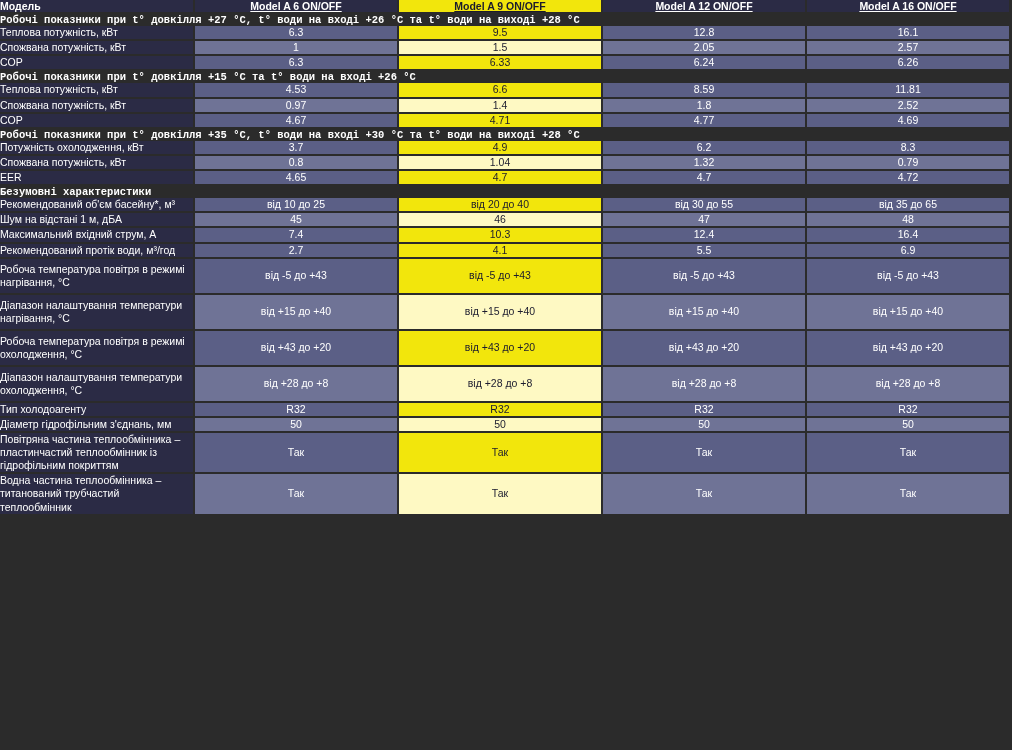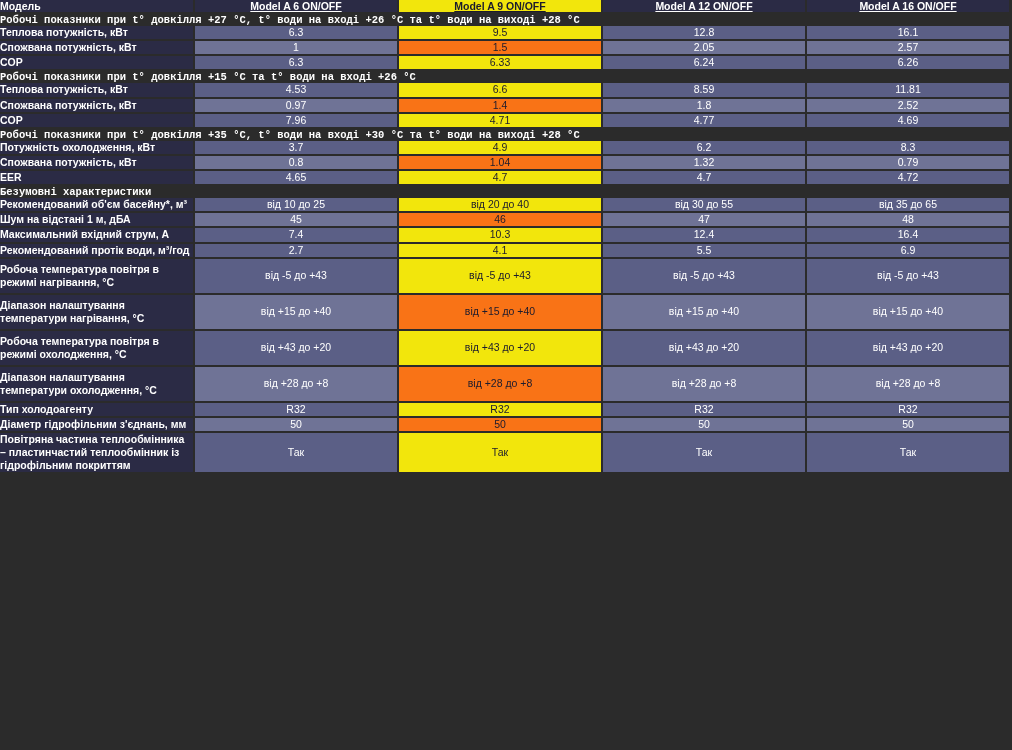--- a/index.html
+++ b/index.html
@@ -58,21 +58,21 @@
     font-weight: bold;
     font-size: 10.5px;
     padding: 9px 8px 8px 8px;
     text-align: left;
     font-family: Liberation Mono, monospace;
   }
   
   .lbl {
     background: #2b2b45;
     color: #ffffff;
-    font-weight: bold;
+    font-weight: normal;
     font-size: 10.5px;
     padding: 6px 8px;
     border-right: 2px solid #2b2b2b;
     border-bottom: 2px solid #2b2b2b;
     text-align: left;
     line-height: 1.25;
   }
   .val {
     background: #5b5f86;
     color: #ffffff;
@@ -84,21 +84,21 @@
     line-height: 1.25;
   }
   .val.highlight {
     background: #f2e60c;
     color: #1b1b2e;
   }
   .val.alt {
     background: #6f7396;
   }
   .val.alt.highlight {
-    background: #f97316;
+    background: #fef9c3;
     color: #1b1b2e;
   }
   .lbl.tall, .val.tall { height: 34px; }
 </style>
 </head>
 <body>
 
 <table id="spec-table">
   <colgroup>
     <col class="col-label">
@@ -151,21 +151,21 @@
       </tr>
       <tr>
         <td class="lbl">Спожвана потужність, кВт</td>
         <td class="val alt">0.97</td>
         <td class="val alt highlight">1.4</td>
         <td class="val alt">1.8</td>
         <td class="val alt">2.52</td>
       </tr>
       <tr>
         <td class="lbl">COP</td>
-        <td class="val">7.96</td>
+        <td class="val">4.67</td>
         <td class="val highlight">4.71</td>
         <td class="val">4.77</td>
         <td class="val">4.69</td>
       </tr>
       <tr class="section-row">
         <td colspan="5">Робочі показники при t° довкілля +35 °С, t° води на вході +30 °С та t° води на виході +28 °С</td>
       </tr>
       <tr>
         <td class="lbl">Потужність охолодження, кВт</td>
         <td class="val">3.7</td>
@@ -260,14 +260,21 @@
         <td class="val alt">50</td>
         <td class="val alt">50</td>
       </tr>
       <tr>
         <td class="lbl tall">Повітряна частина теплообмінника – пластинчастий теплообмінник із гідрофільним покриттям</td>
         <td class="val tall">Так</td>
         <td class="val highlight tall">Так</td>
         <td class="val tall">Так</td>
         <td class="val tall">Так</td>
       </tr>
+      <tr>
+        <td class="lbl tall">Водна частина теплообмінника – титанований трубчастий теплообмінник</td>
+        <td class="val alt tall">Так</td>
+        <td class="val alt highlight tall">Так</td>
+        <td class="val alt tall">Так</td>
+        <td class="val alt tall">Так</td>
+      </tr>
     </tbody>
 </table>
 
 </body></html>

